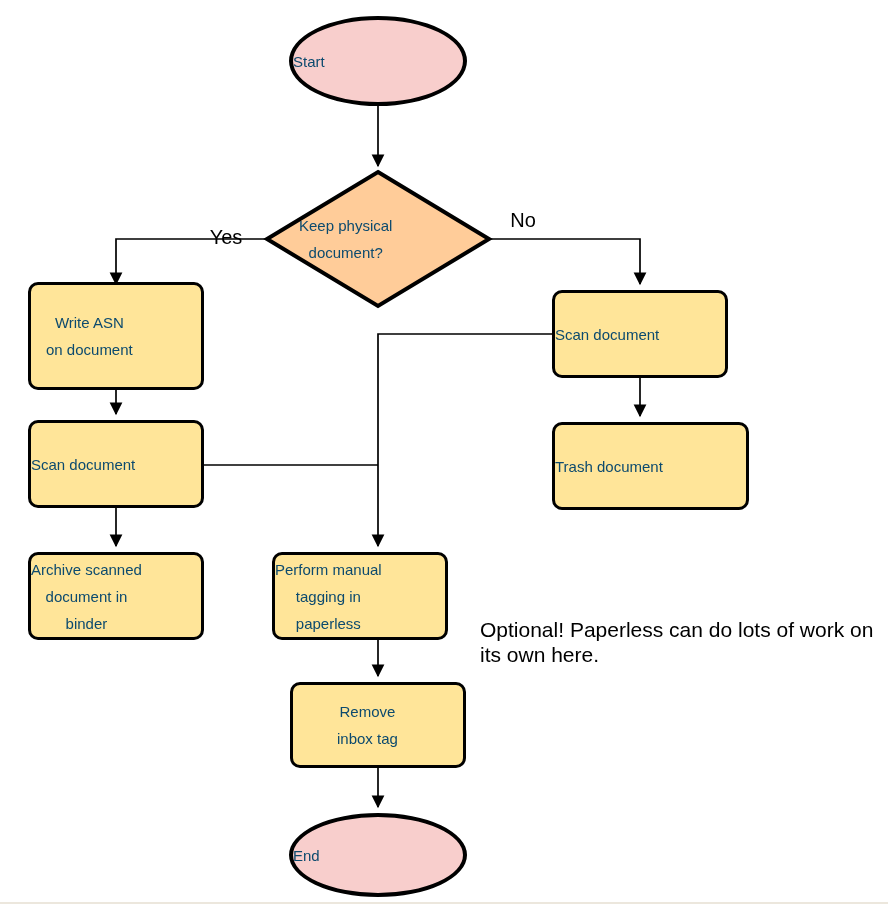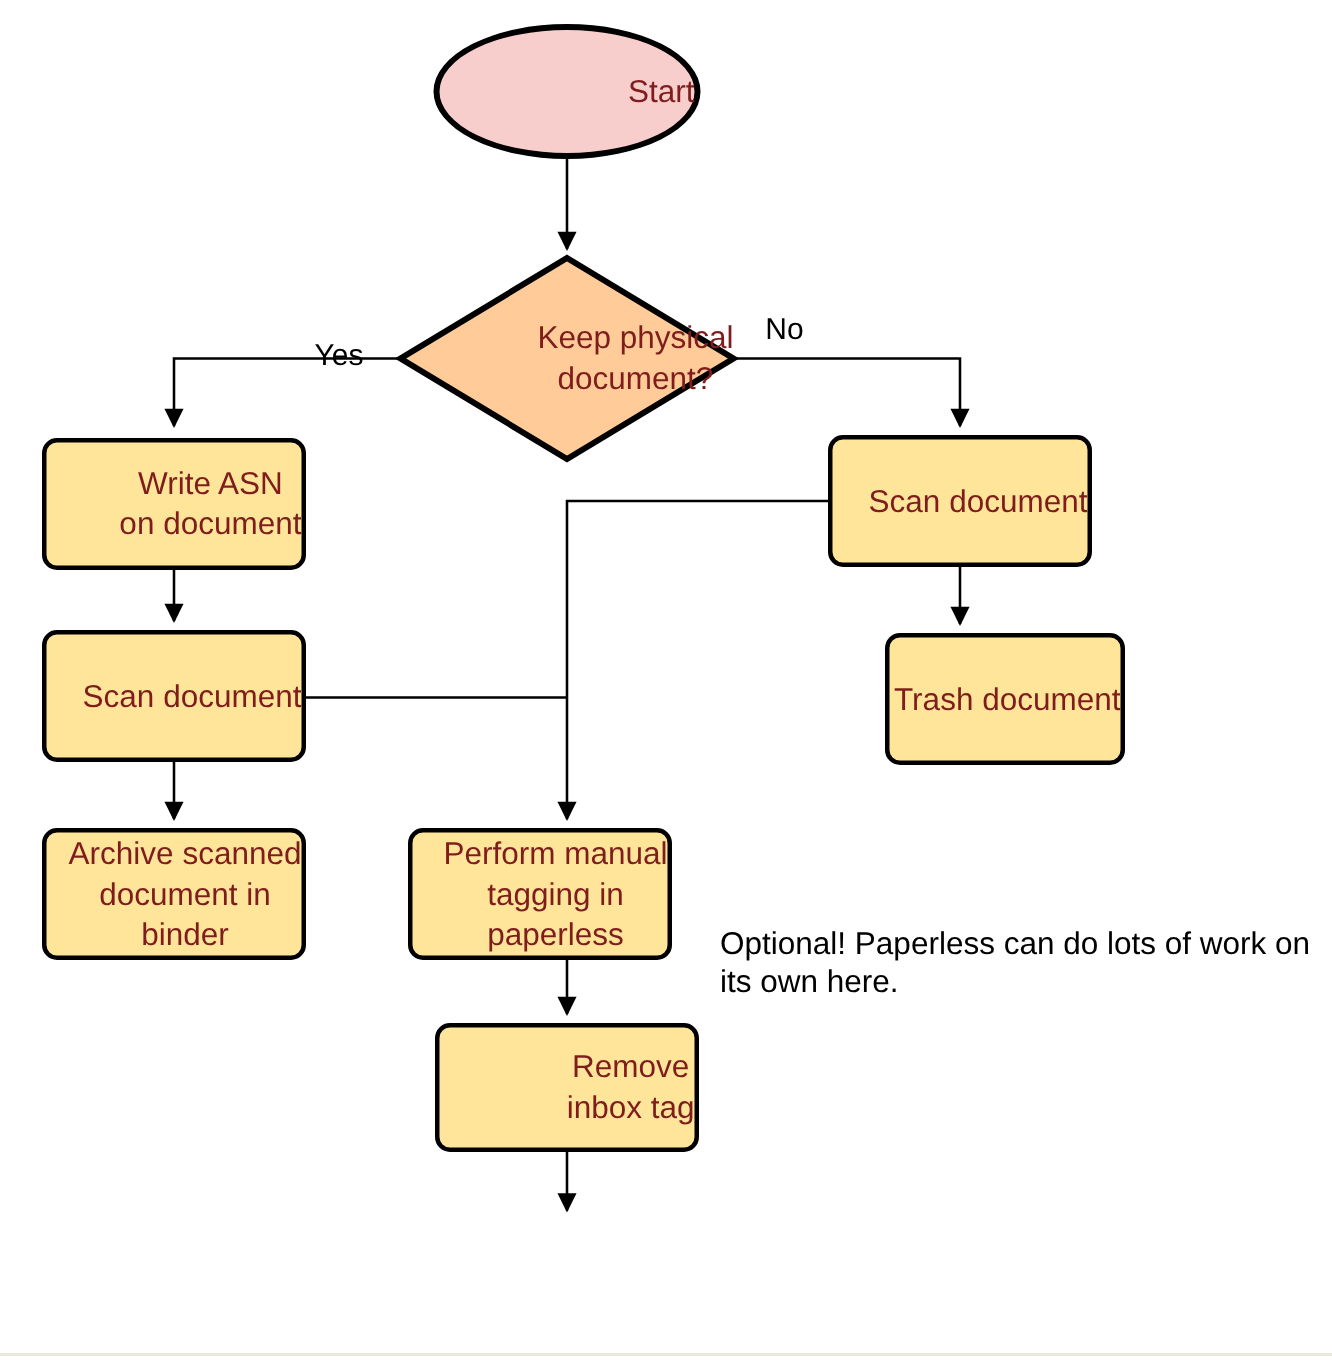--- a/index.html
+++ b/index.html
@@ -31,24 +31,24 @@
     stroke-width: 4;
   }
   .arrowhead {
     fill: var(--stroke, #000);
   }
   .node {
     position: absolute;
     box-sizing: border-box;
     display: flex;
     align-items: center;
-    justify-content: flex-end;
+    justify-content: flex-start;
     text-align: center;
-    color: #7f1d1d;
-    font-size: 21px;
+    color: #0c4a6e;
+    font-size: 15px;
     line-height: 27px;
     white-space: pre-line;
   }
   .node.process {
     background: var(--process-fill, #ffe599);
     border: 3px solid var(--stroke, #000);
     border-radius: 10px;
   }
   .node.terminal {
     background: var(--terminal-fill, #f8cecc);
@@ -132,34 +132,34 @@
   </div>
 
   <div class="edge-label" style="left:204px; top:225px; width:44px; height:24px;">
     <span>Yes</span>
   </div>
 
   <div class="edge-label" style="left:502px; top:208px; width:42px; height:24px;">
     <span>No</span>
   </div>
 
-  <div class="node process" style="left:28px; top:292px; width:176px; height:88px;">
+  <div class="node process" style="left:28px; top:282px; width:176px; height:108px;padding-left:15px;">
     <span>Write ASN
 on document</span>
   </div>
 
   <div class="node process" style="left:552px; top:290px; width:176px; height:88px;">
     <span>Scan document</span>
   </div>
 
   <div class="node process" style="left:28px; top:420px; width:176px; height:88px;">
     <span>Scan document</span>
   </div>
 
-  <div class="node process" style="left:552px; top:422px; width:160px; height:88px;margin-left:38px;">
+  <div class="node process" style="left:552px; top:422px; width:197px; height:88px;">
     <span>Trash document</span>
   </div>
 
   <div class="node process" style="left:28px; top:552px; width:176px; height:88px;">
     <span>Archive scanned
 document in
 binder</span>
   </div>
 
   <div class="node process" style="left:272px; top:552px; width:176px; height:88px;">
@@ -171,16 +171,19 @@
   <div class="annotation">
     <span>Optional! Paperless can do lots of work on
 its own here.</span>
   </div>
 
   <div class="node process" style="left:290px; top:682px; width:176px; height:86px;padding-left:44px;">
     <span>Remove
 inbox tag</span>
   </div>
 
+  <div class="node terminal" style="left:289px; top:813px; width:178px; height:84px;">
+    <span>End</span>
+  </div>
 
   <div class="footer-line"></div>
 
 </div>
 
 </body></html>

